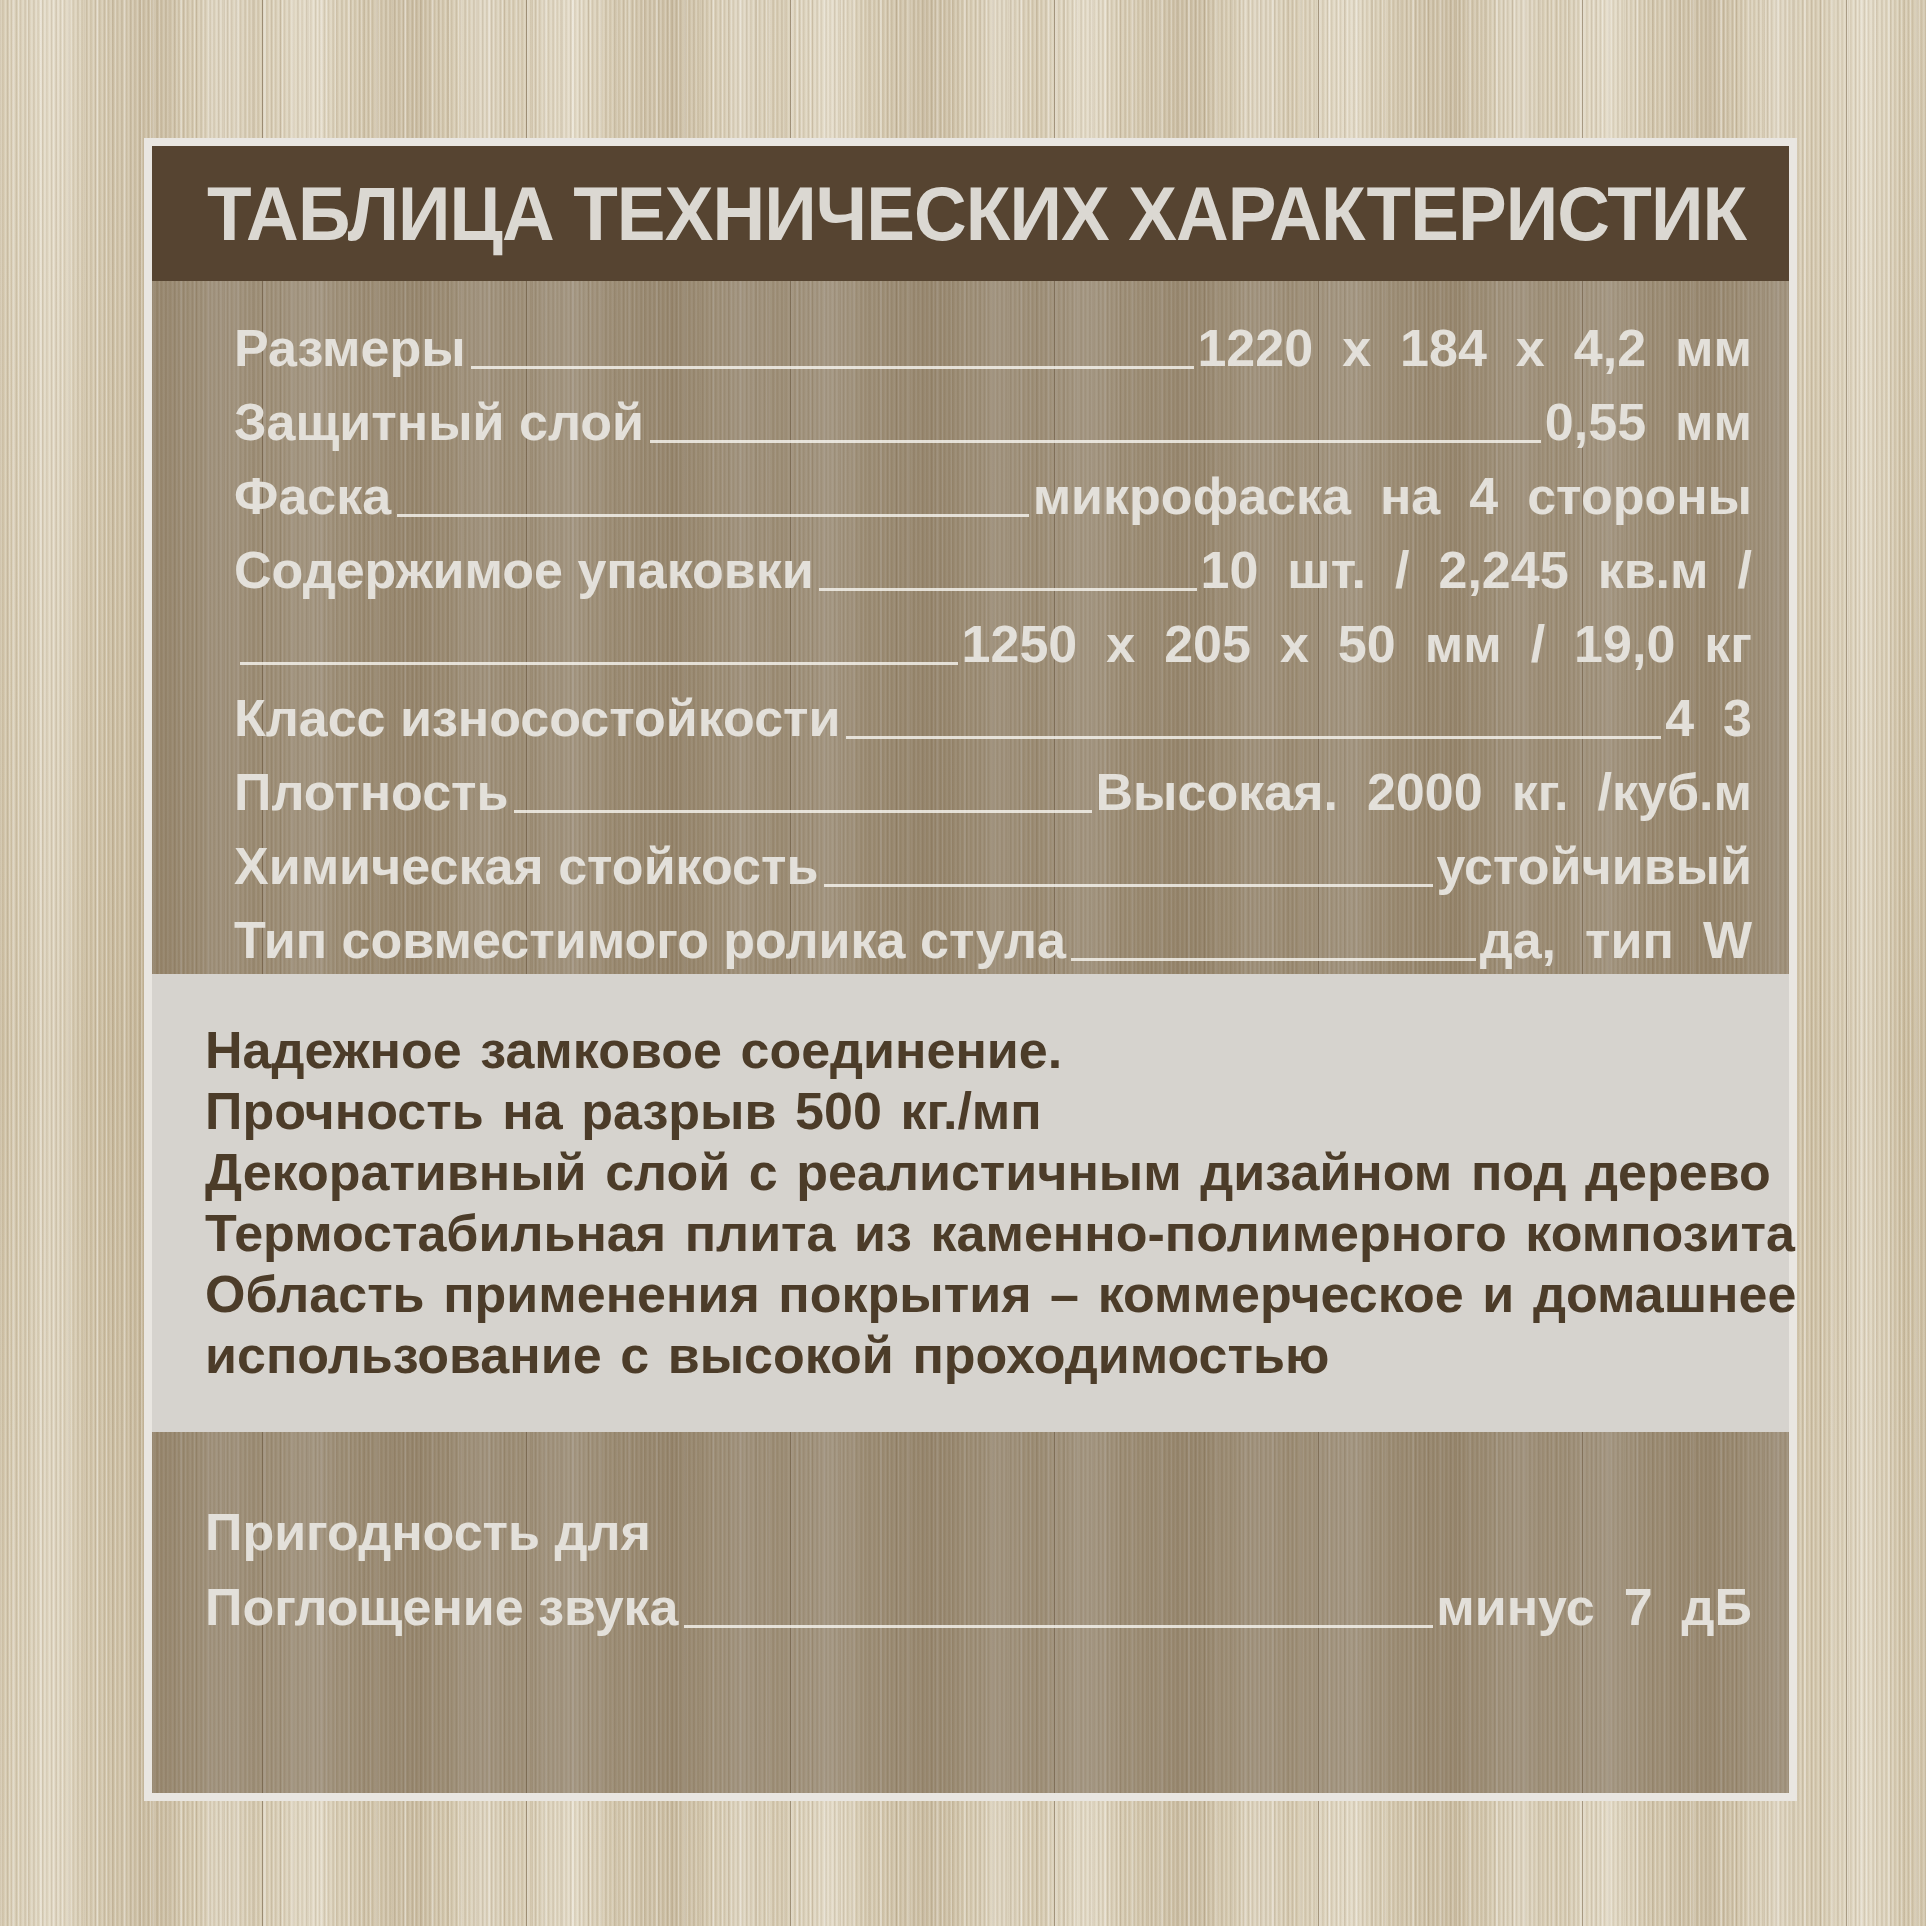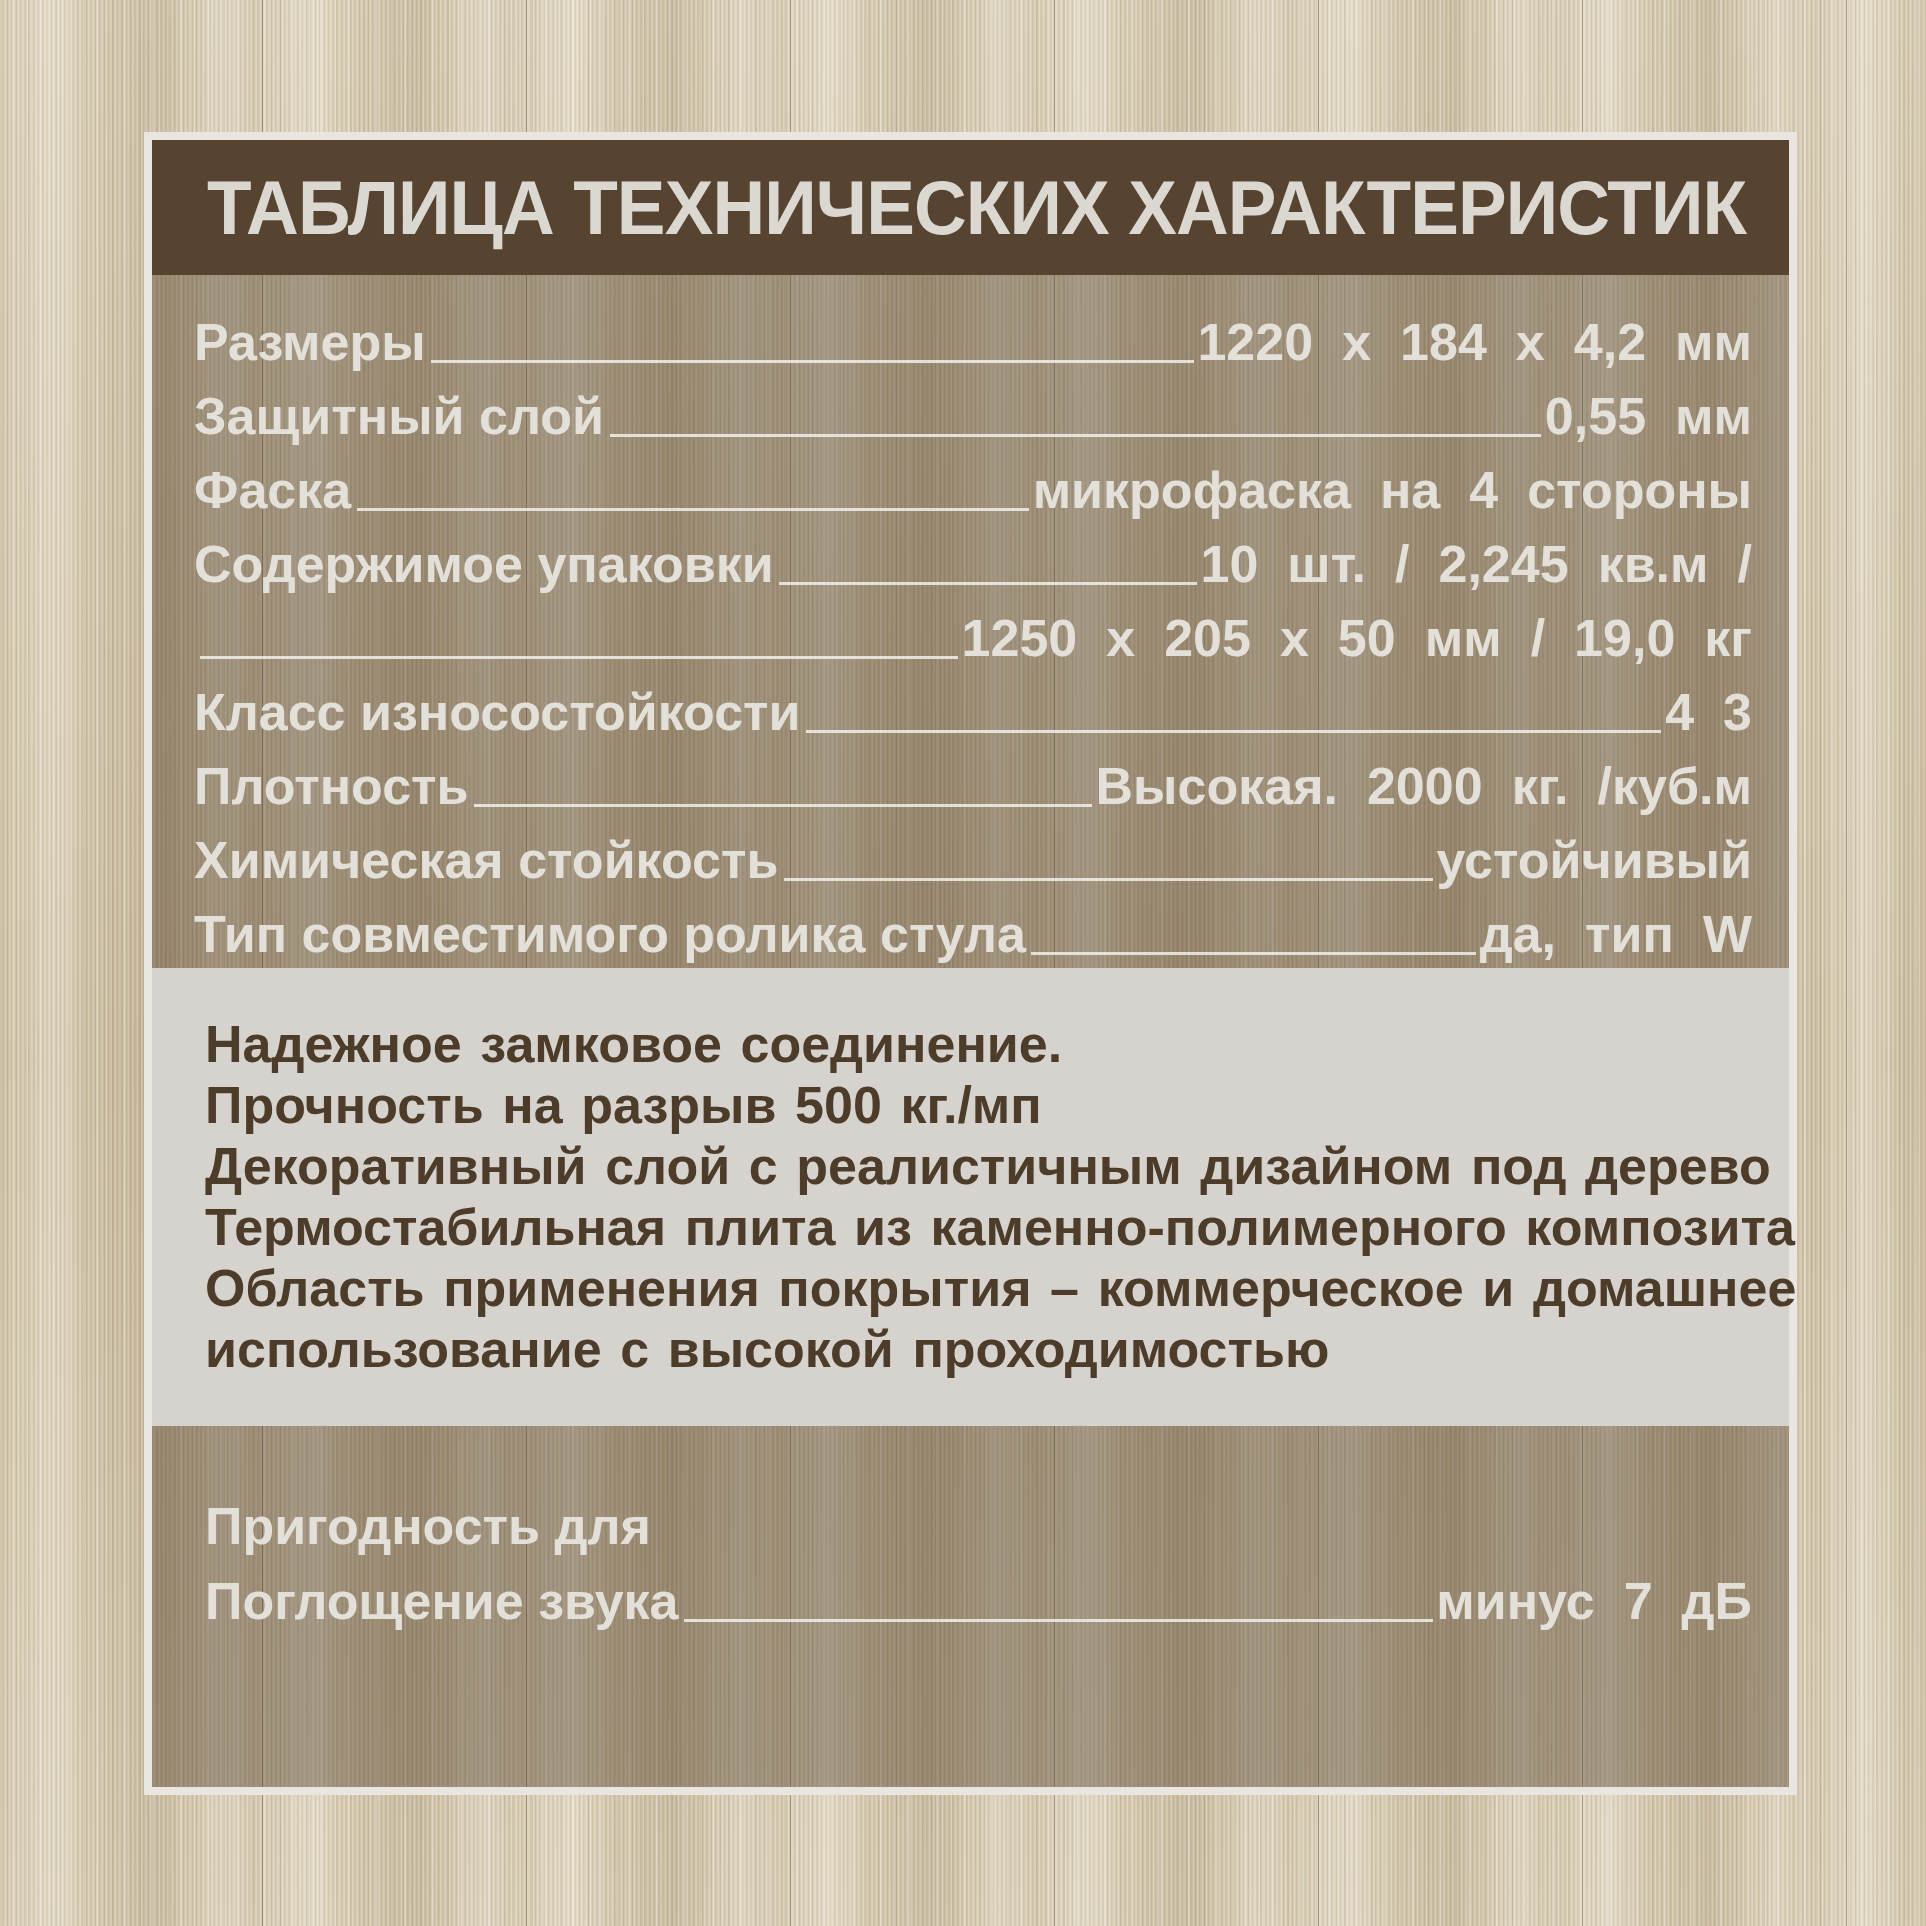--- a/index.html
+++ b/index.html
@@ -35,41 +35,41 @@
       
       repeating-linear-gradient(90deg,
         rgba(0,0,0,0.00) 0px, rgba(0,0,0,0.00) 262px,
         rgba(96,76,50,0.45) 262px, rgba(96,76,50,0.45) 263px,
         rgba(255,255,255,0.35) 263px, rgba(255,255,255,0.35) 264px),
       linear-gradient(180deg, rgba(255,255,255,0.14) 0%, rgba(170,150,118,0.10) 55%, rgba(255,255,255,0.10) 100%);
   }
   
   .panel{
     position:absolute;
-    left:144px; top:132px;
+    left:144px; top:138px;
     width:1653px; height:1663px;
     border:8.8px solid var(--border-c,#e9e6e1);
     box-sizing:border-box;
     display:flex; flex-direction:column;
   }
   .header{
     height:135px; flex:0 0 135px;
     background:var(--header-bg,#564431);
     display:flex; align-items:center;
     padding-left:55px;
   }
   .title{
     color:var(--header-fg,#dbd8d2);
     font-size:73px; font-weight:bold;
     letter-spacing:-0.9px; white-space:nowrap;
     transform:scaleY(1.04); transform-origin:left center;
   }
   .section{box-sizing:border-box;}
   .shade{ background:var(--shade,rgba(84,64,44,0.42)); }
-  .spec-top{ flex:0 0 693px; padding:23px 37px 0 42px; }
+  .spec-top{ flex:0 0 693px; padding:23px 37px 0 82px; }
   .features{
     flex:0 0 458px;
     background:var(--features-bg,#d6d3ce);
     padding:46px 51px 0 53px;
   }
   .spec-bottom{ flex:1 1 auto; padding:55px 37px 0 53px; }
 
   
   .row{
     display:flex; align-items:flex-end;

